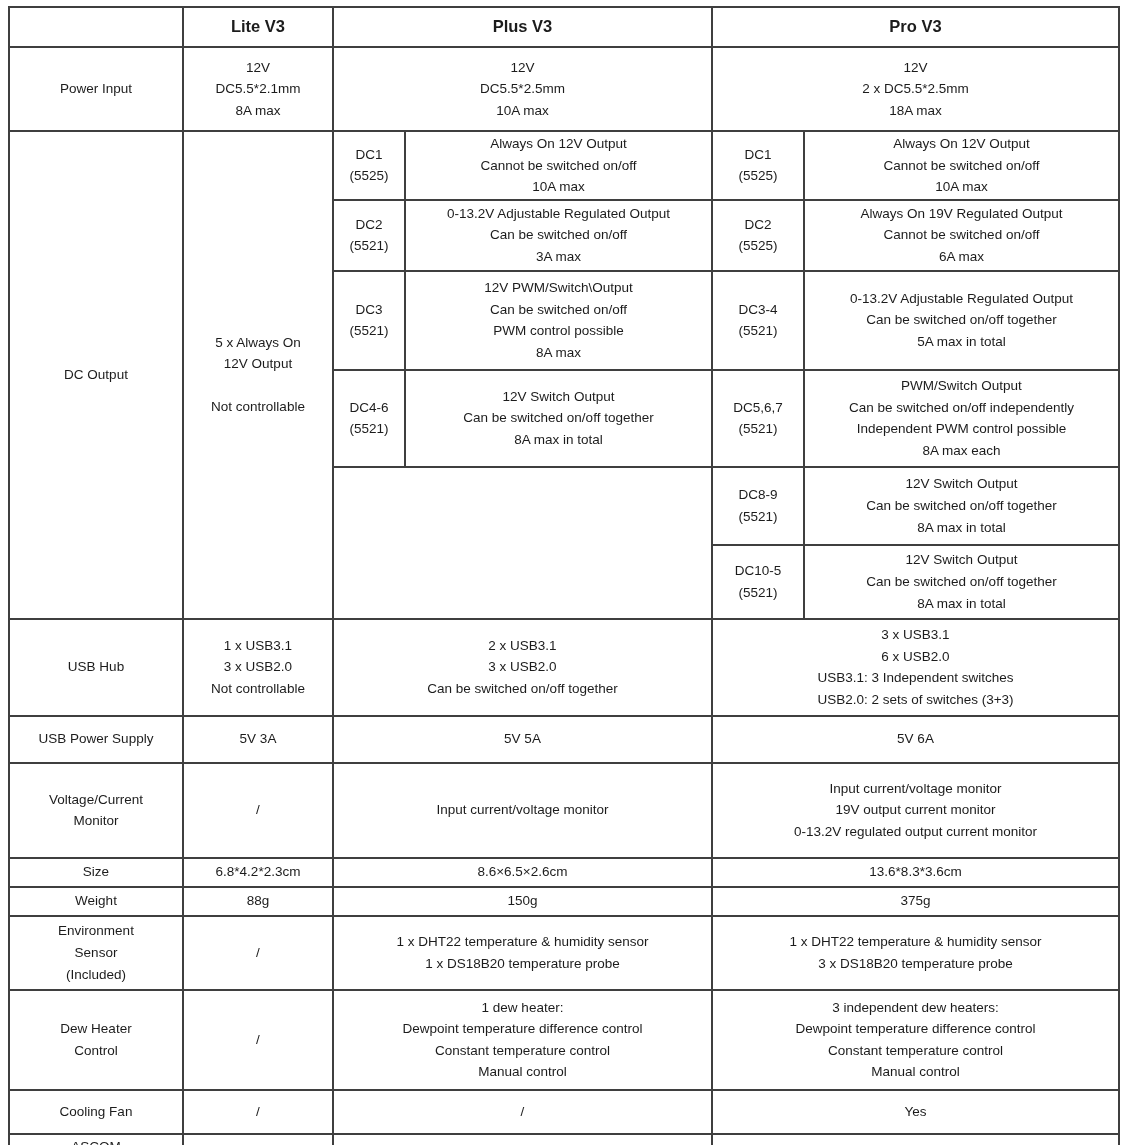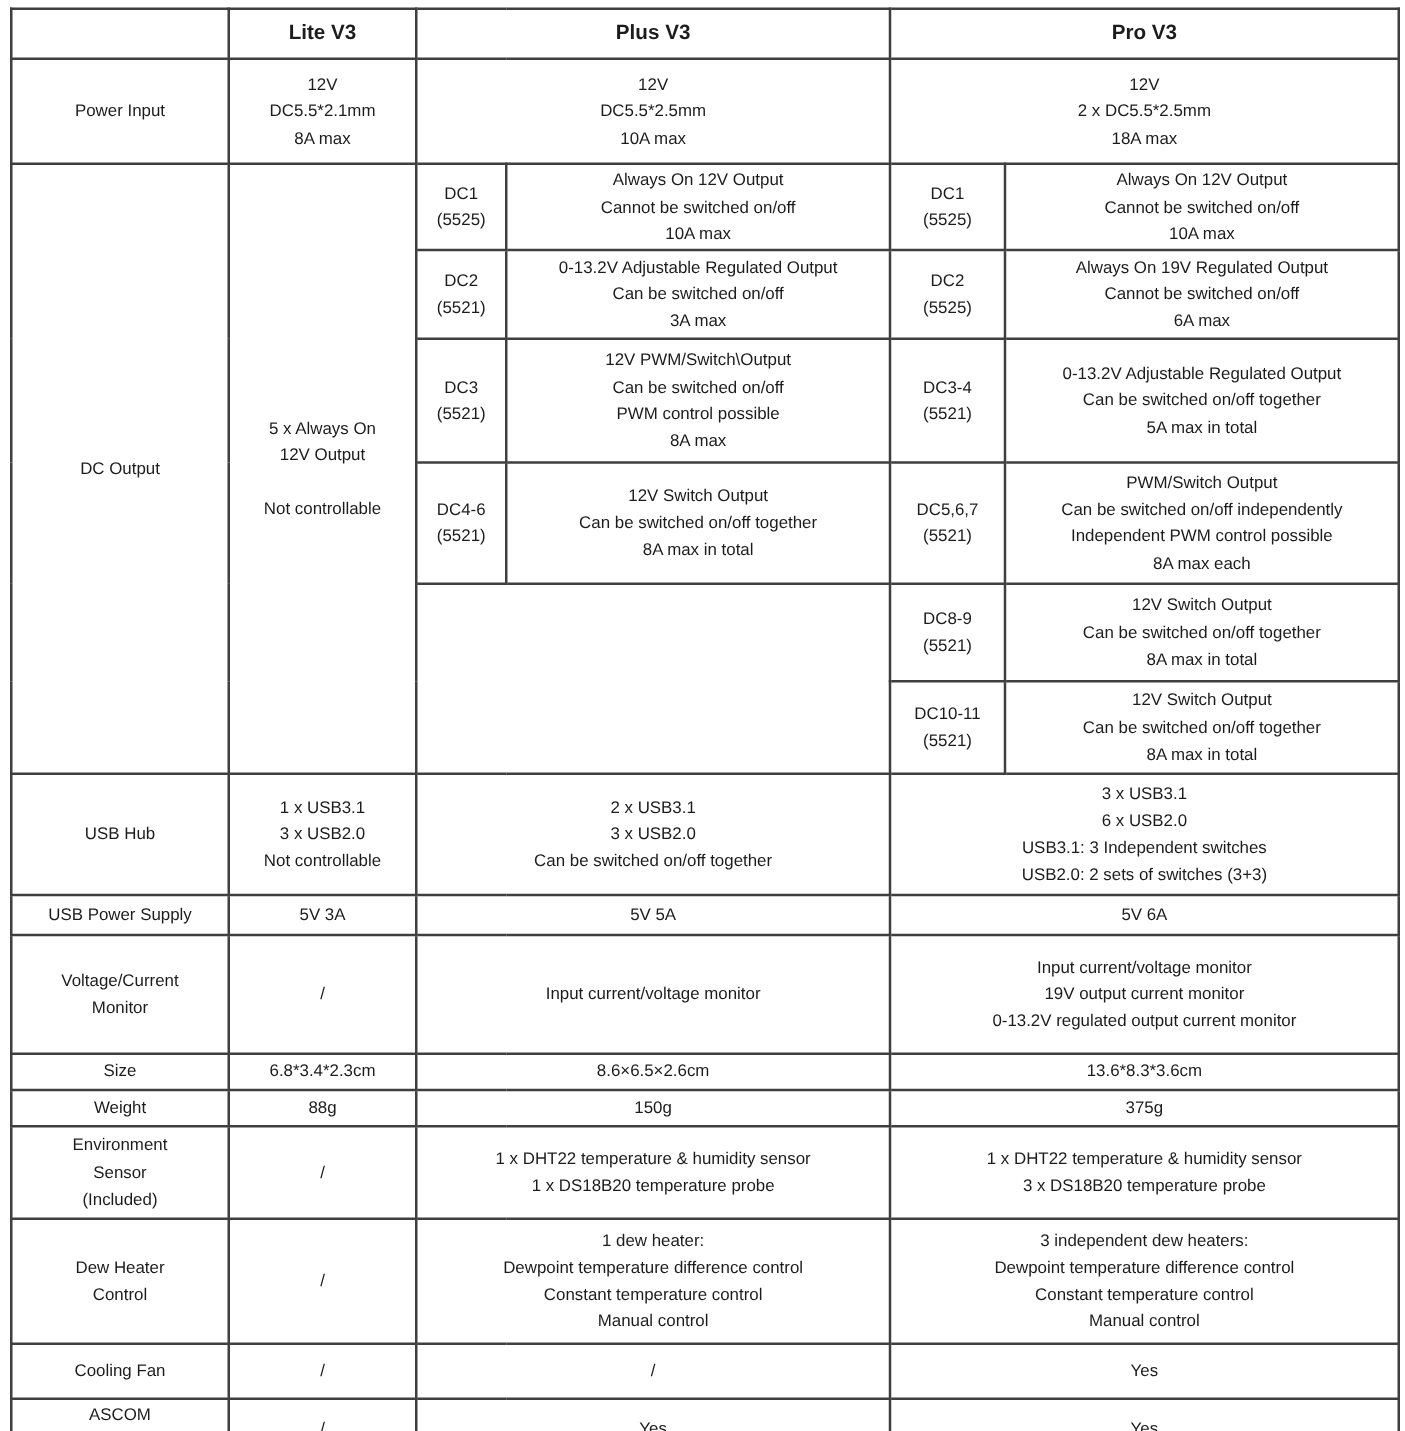--- a/index.html
+++ b/index.html
@@ -124,61 +124,61 @@
     </tr>
     <tr style="height:78px">
       <td colspan="2" rowspan="2"></td>
       <td>DC8-9
 (5521)</td>
       <td>12V Switch Output
 Can be switched on/off together
 8A max in total</td>
     </tr>
     <tr style="height:74px">
-      <td>DC10-11
+      <td>DC10-5
 (5521)</td>
       <td>12V Switch Output
 Can be switched on/off together
 8A max in total</td>
     </tr>
 
     <tr style="height:97px">
       <td>USB Hub</td>
       <td>1 x USB3.1
 3 x USB2.0
 Not controllable</td>
       <td colspan="2">2 x USB3.1
 3 x USB2.0
 Can be switched on/off together</td>
       <td colspan="2">3 x USB3.1
 6 x USB2.0
 USB3.1:  3 Independent switches
 USB2.0:  2 sets of switches (3+3)</td>
     </tr>
 
-    <tr style="height:32px">
+    <tr style="height:47px">
       <td>USB Power Supply</td>
       <td>5V 3A</td>
       <td colspan="2">5V 5A</td>
       <td colspan="2">5V 6A</td>
     </tr>
 
     <tr style="height:95px">
       <td>Voltage/Current
 Monitor</td>
       <td>/</td>
       <td colspan="2">Input current/voltage monitor</td>
       <td colspan="2">Input current/voltage monitor
 19V output current monitor
 0-13.2V regulated output current monitor</td>
     </tr>
 
     <tr style="height:29px">
       <td>Size</td>
-      <td>6.8*3.4*2.3cm</td>
+      <td>6.8*4.2*2.3cm</td>
       <td colspan="2">8.6×6.5×2.6cm</td>
       <td colspan="2">13.6*8.3*3.6cm</td>
     </tr>
 
     <tr style="height:29px">
       <td>Weight</td>
       <td>88g</td>
       <td colspan="2">150g</td>
       <td colspan="2">375g</td>
     </tr>

